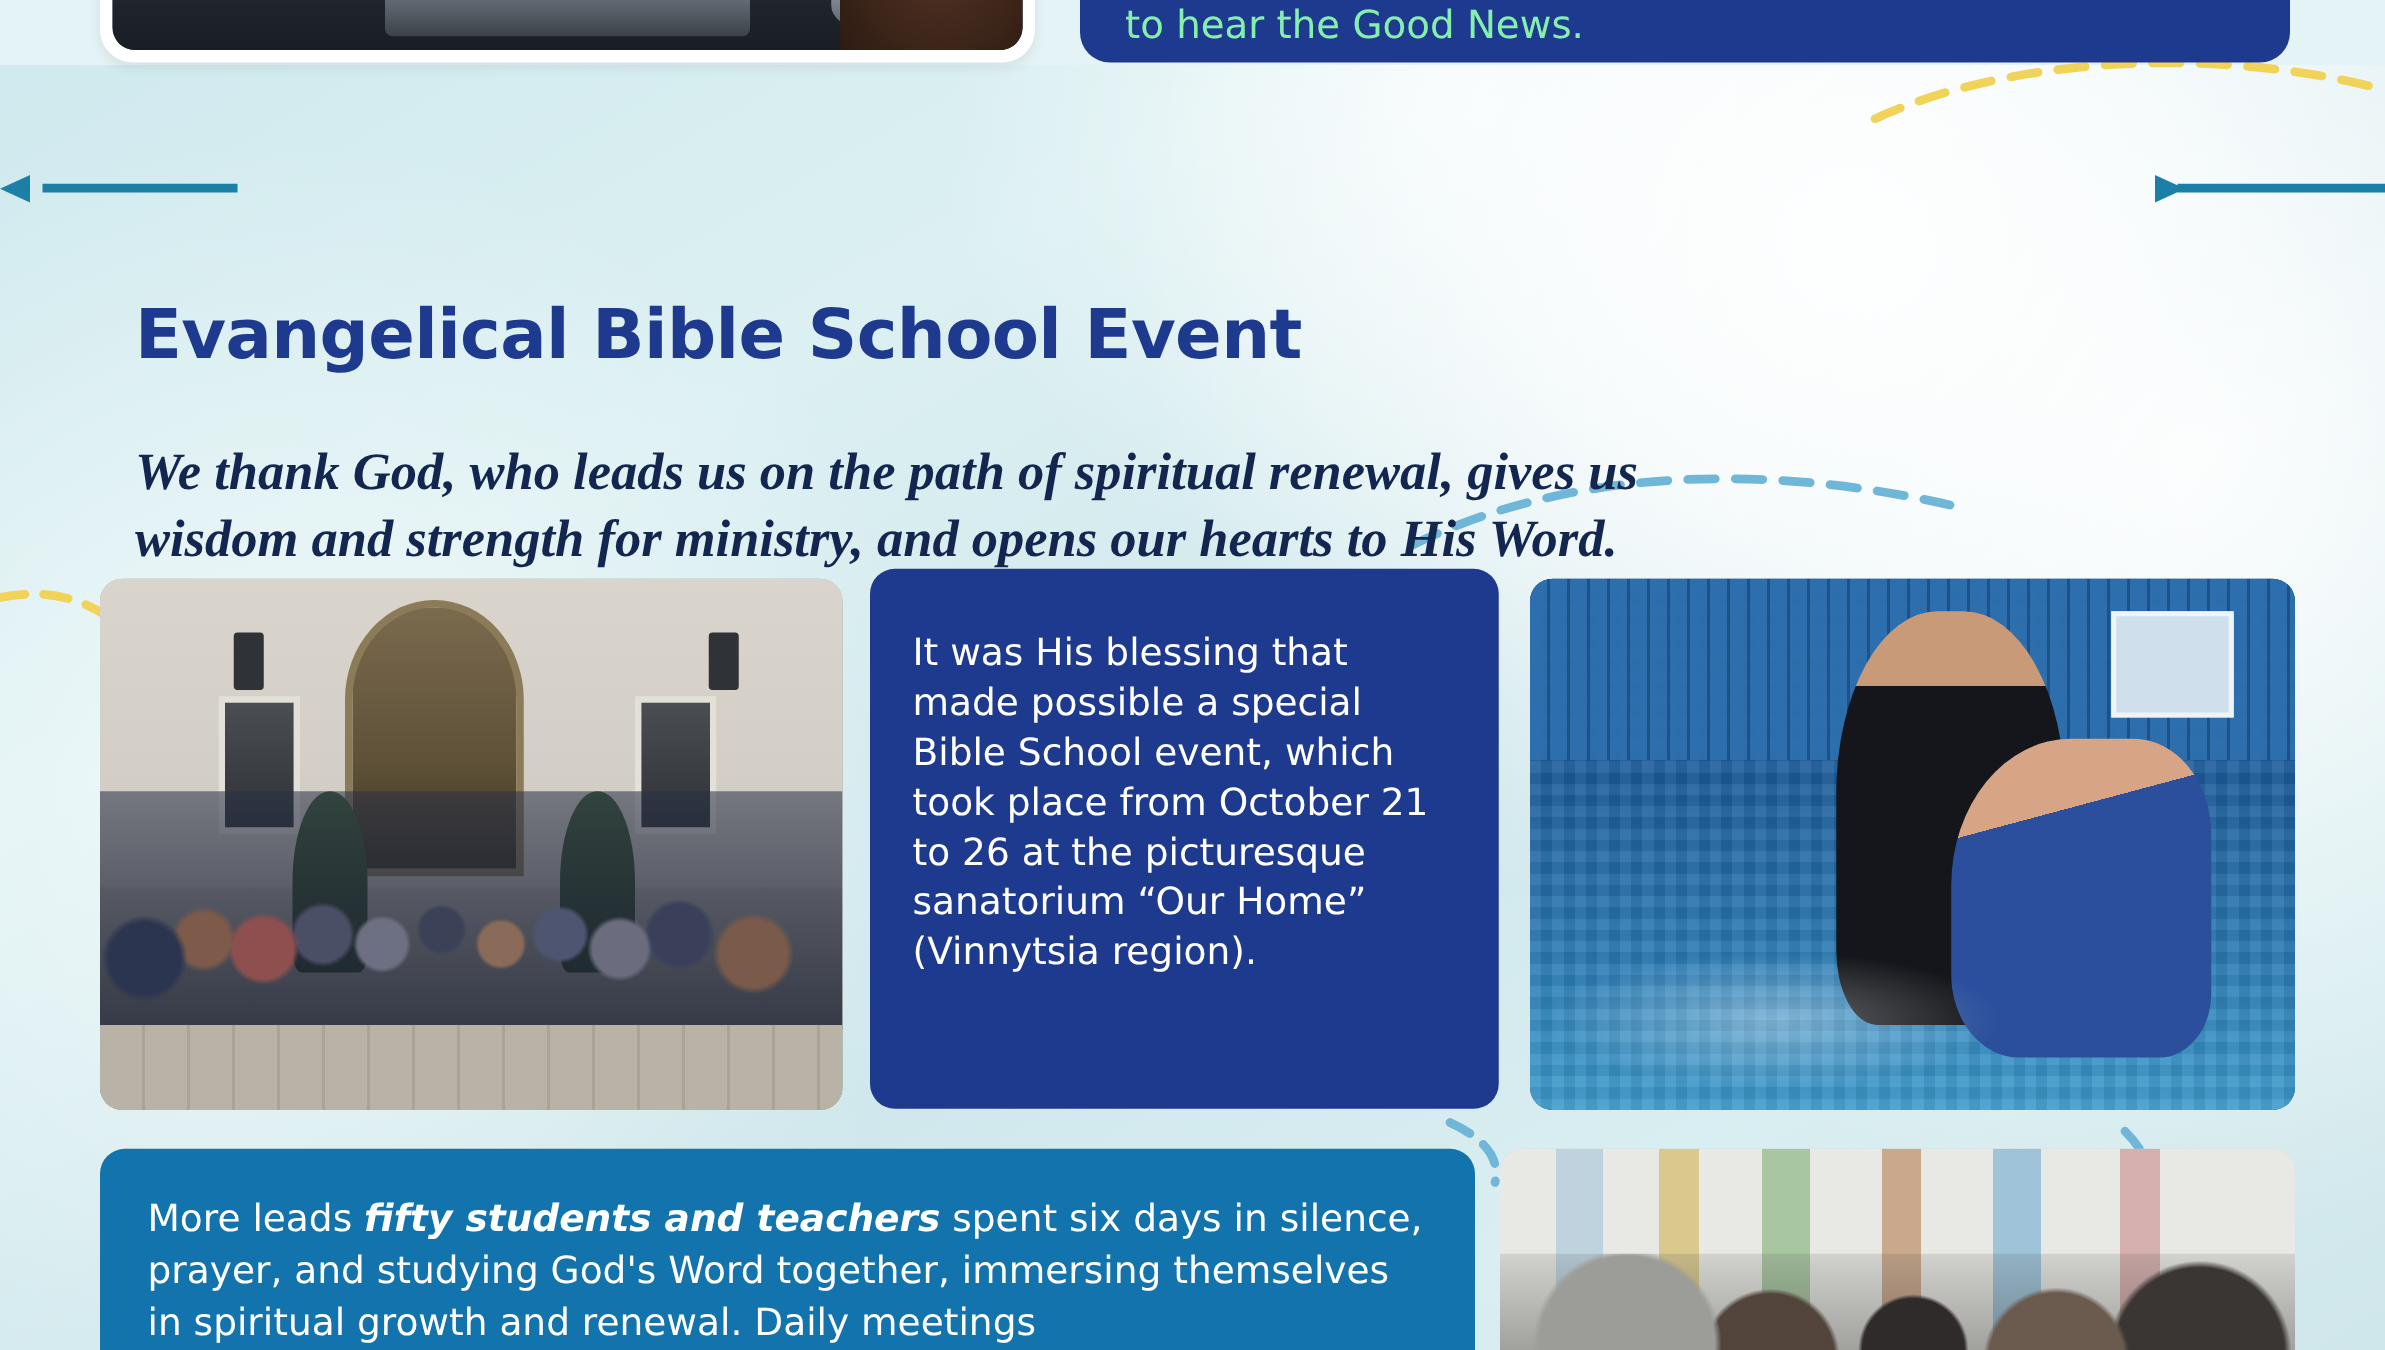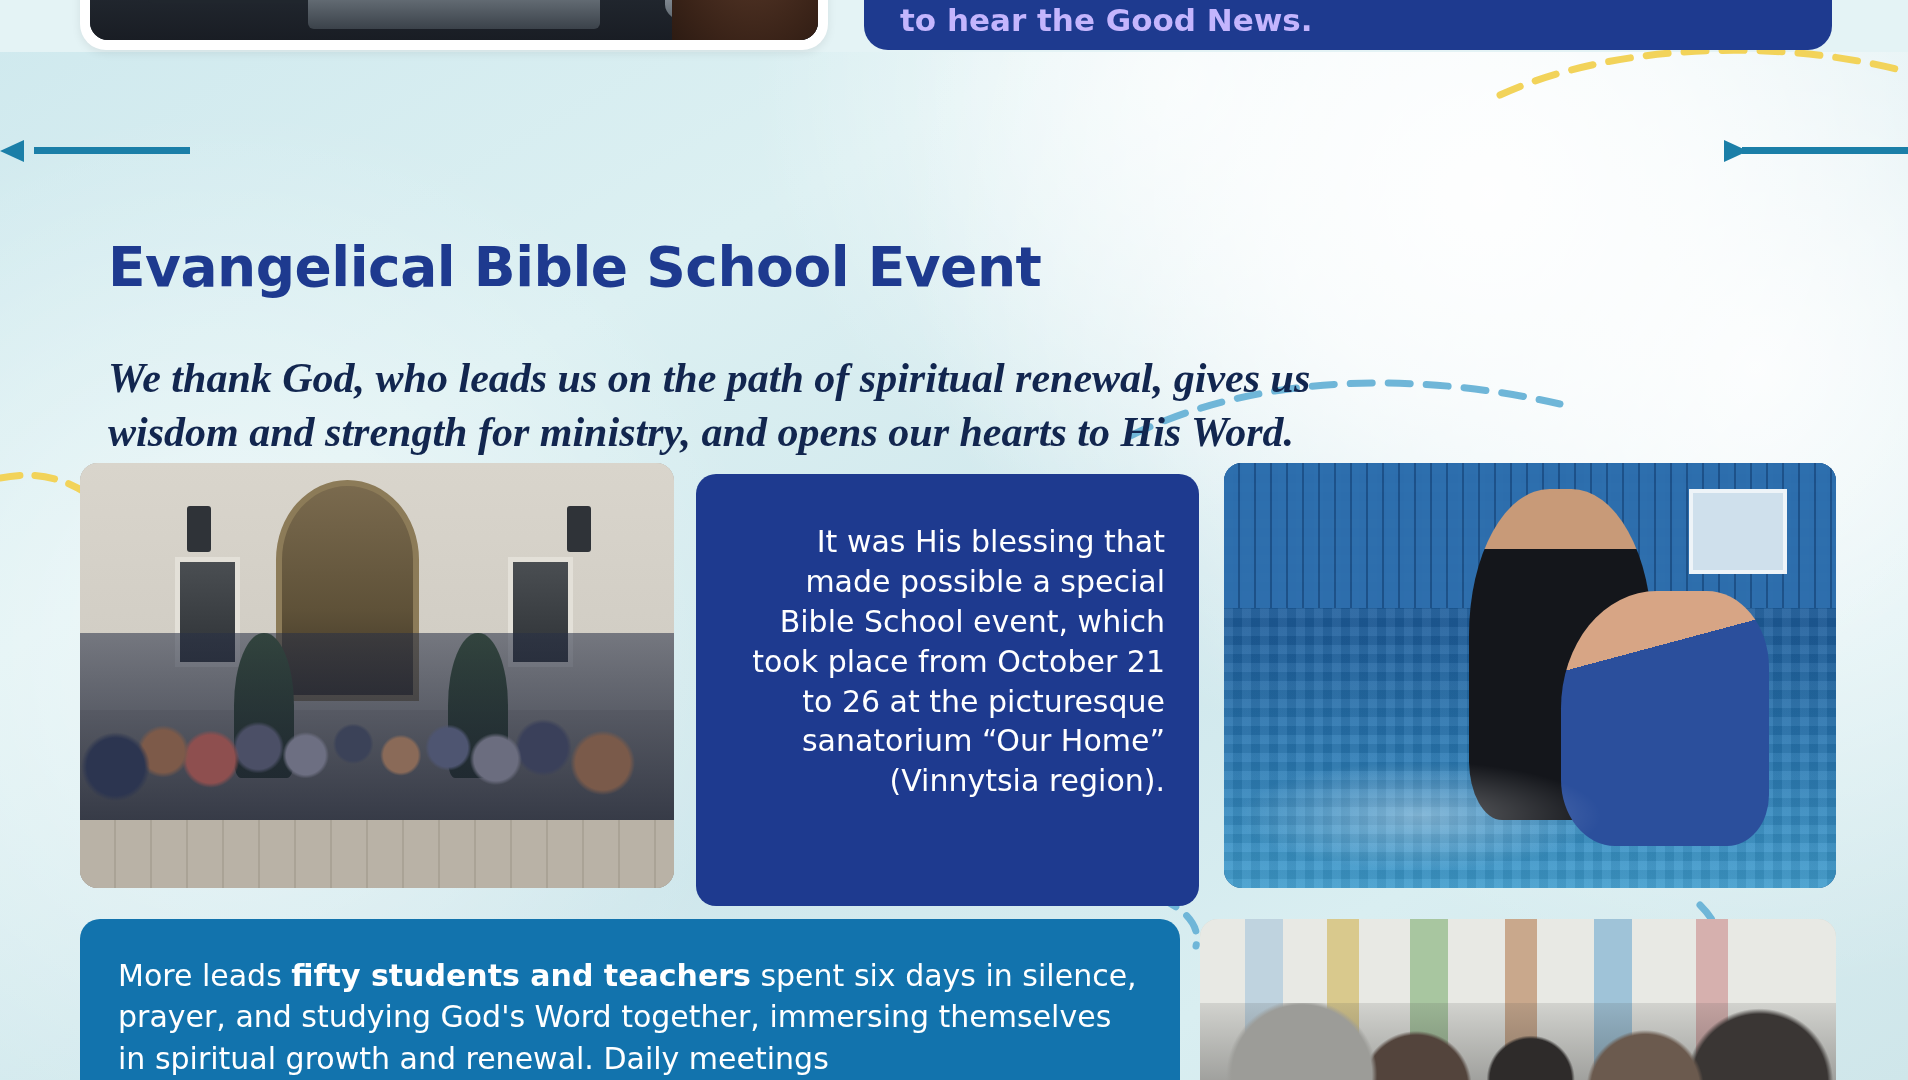--- a/index.html
+++ b/index.html
@@ -102,24 +102,24 @@
     left: 864px;
     top: -150px;
     width: 968px;
     height: 200px;
     background: #1e3a8f;
     border-radius: 24px;
     box-sizing: border-box;
     padding: 22px 36px;
   }
   .top-blue-card .tbc-text {
-    color: #c4b5fd;
+    color: #86efac;
     font-size: 31px;
     line-height: 1.3;
-    font-weight: 700;
+    font-weight: 400;
     position: absolute;
     bottom: 10px;
     left: 36px;
     right: 36px;
   }
 
   
   .divider-left {
     position: absolute;
     left: 0;
@@ -262,28 +262,27 @@
   }
   .pg-ground {
     position:absolute; left:0; right:0; bottom:0; height:16%;
     background: repeating-linear-gradient(90deg,#b9b2a6 0 34px,#aaa396 34px 36px),
                 linear-gradient(180deg,#bcb5a9,#a39c90);
   }
 
   .blue-text-card {
     position: absolute;
     left: 696px;
-    top: 474px;
+    top: 455px;
     width: 503px;
     height: 432px;
     background: #1e3a8f;
     border-radius: 20px;
     box-sizing: border-box;
     padding: 48px 34px;
-    text-align: right;
   }
   .blue-text-card .btc-text {
     color: #ffffff;
     font-size: 30px;
     line-height: 1.33;
     font-weight: 400;
   }
 
   .photo-baptism {
     position: absolute;
@@ -342,20 +341,21 @@
     padding: 36px 38px;
   }
   .blue-text-card-2 .btc2-text {
     color: #ffffff;
     font-size: 30px;
     line-height: 1.38;
     font-weight: 400;
   }
   .blue-text-card-2 b {
     font-weight: 800;
+    font-style: italic;
     text-align: center;
   }
 
   .photo-class {
     position: absolute;
     left: 1200px;
     top: 919px;
     width: 636px;
     height: 200px;
     border-radius: 18px;

